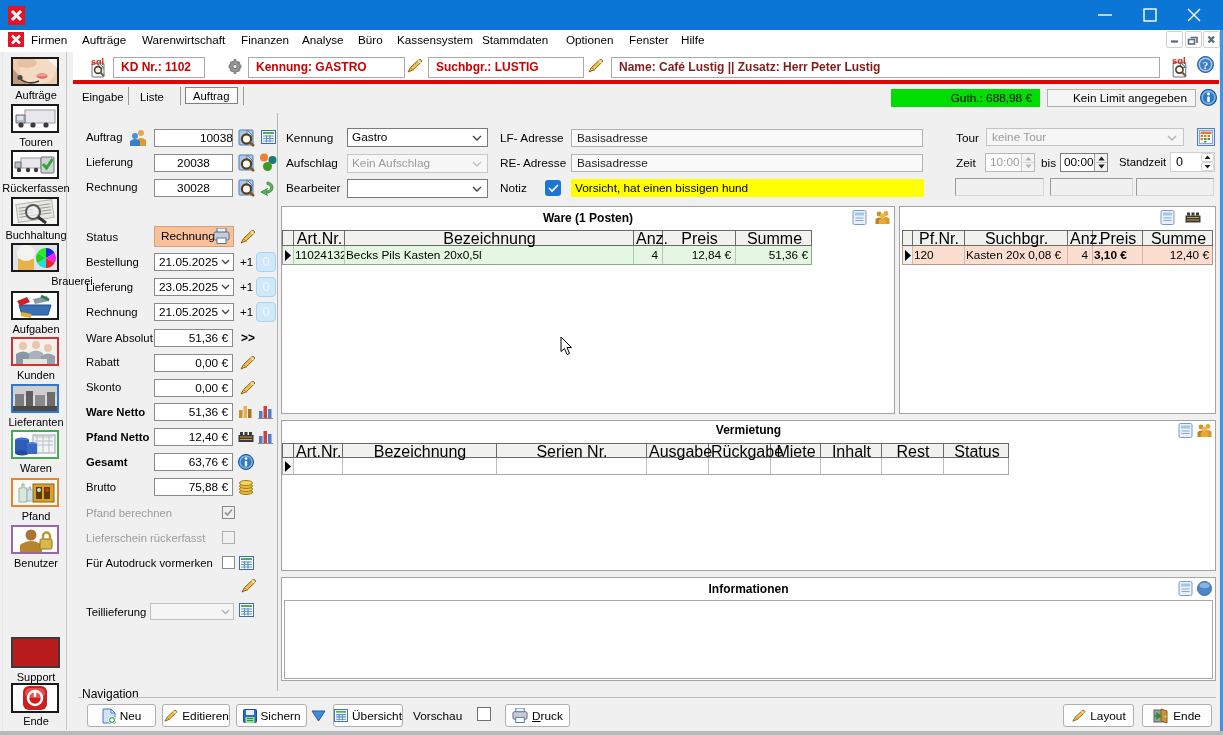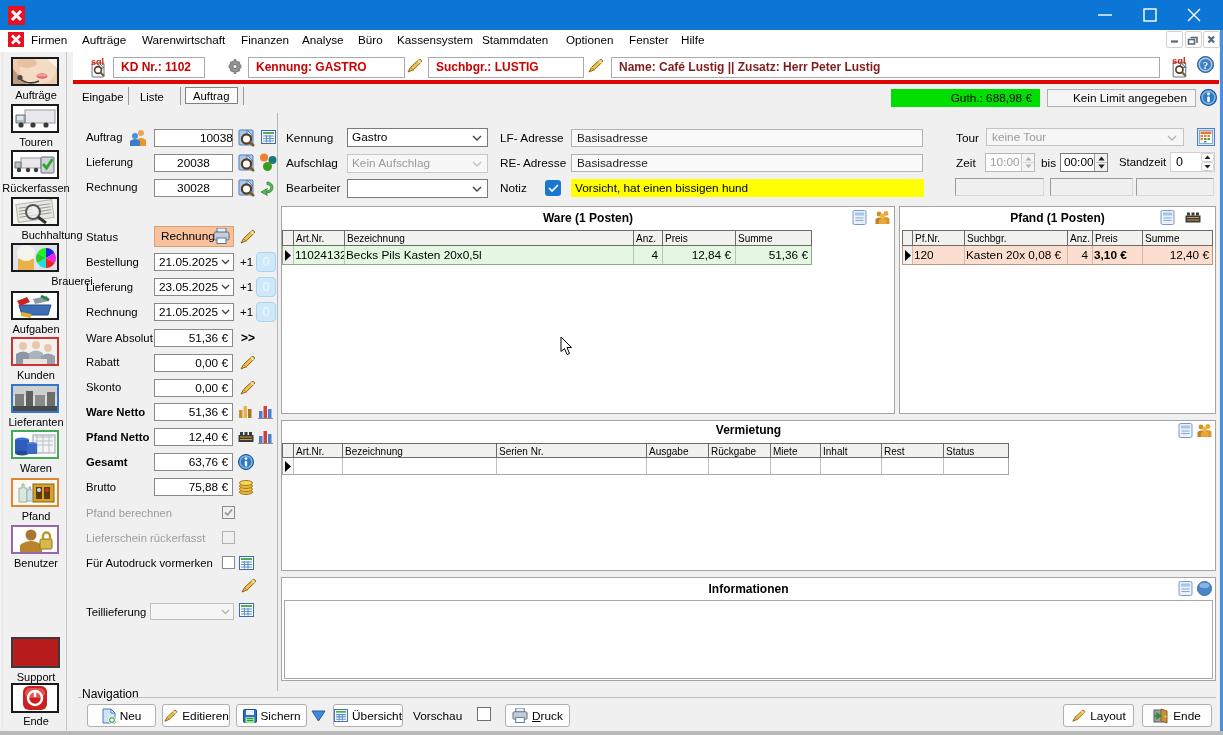--- a/index.html
+++ b/index.html
@@ -171,21 +171,21 @@
         <svg width="44" height="25" viewBox="0 0 44 25">
 <rect width="44" height="25" fill="#f4f4f2"></rect>
 <g transform="rotate(-8 22 12)">
             <rect x="4" y="3" width="36" height="18" fill="#e9e9e4" stroke="#b5b5ad"></rect>
 <path d="M6 7h14M6 10h14M6 13h14M24 7h14M24 10h14M24 13h14M6 16h32" stroke="#9a9a92" stroke-width="1"></path>
           </g>
 <circle cx="20" cy="13" r="7" fill="#f3f6f8" fill-opacity="0.65" stroke="#555" stroke-width="2"></circle>
 <path d="M25 18 L33 24" stroke="#333" stroke-width="3"></path>
 </svg>
       </div>
-<div class="slb" style="top:229px;margin-left:16px;">Buchhaltung</div>
+<div class="slb" style="top:229px;">Buchhaltung</div>
 
 <div class="sic" style="top:243px;">
         <svg width="44" height="25" viewBox="0 0 44 25">
 <rect width="44" height="25" fill="#dfe3e8"></rect>
 <rect x="5" y="14" width="16" height="11" fill="#e8b24a"></rect>
           <ellipse cx="13" cy="8" rx="9" ry="8" fill="#f5f3ee"></ellipse>
 <g transform="translate(33,13)">
             <circle r="10" fill="#eee"></circle>
 <path d="M0 0 L0 -10 A10 10 0 0 1 8.6 -5 Z" fill="#2222ee"></path>
             <path d="M0 0 L8.6 -5 A10 10 0 0 1 8.6 5 Z" fill="#ee22ee"></path>
@@ -580,21 +580,21 @@
 <circle cx="11" cy="3.5" r="2.4" fill="#e8a838"></circle>
           <path d="M7.5 14 v-5.5 q3.5 -3 7 0 v5.5 z" fill="#d89830"></path>
 <circle cx="7.5" cy="6" r="2.6" fill="#f0b848"></circle>
           <path d="M3.8 14 v-4 q3.7 -3.2 7.4 0 v4 z" fill="#e8a838"></path>
         </g>
 </defs>
     </svg>
 <style>
  .pnl{position:absolute;background:#fff;border:1px solid #a4a4a4;box-sizing:border-box;}
  .ptitle{position:absolute;font-size:12px;font-weight:bold;text-align:center;white-space:nowrap;}
- .hc{position:absolute;font-size:10px;line-height:15px;padding-left:2px;white-space:nowrap;overflow:visible;box-sizing:border-box;}
+ .hc{position:absolute;font-size:16px;line-height:15px;padding-left:2px;white-space:nowrap;overflow:visible;box-sizing:border-box;text-align:center;}
  .dcell{position:absolute;font-size:11.8px;line-height:18px;white-space:nowrap;overflow:hidden;box-sizing:border-box;}
 </style>
 
 <div class="pnl" style="left:281px;top:206px;width:614px;height:208px;"></div>
 <div class="ptitle" style="left:281px;top:211px;width:614px;">Ware (1 Posten)</div>
 <svg class="ab" style="left:852px;top:210px;" width="15" height="15" viewBox="0 0 14 15">
       <use href="#note"></use>
     </svg>
 <svg class="ab" style="left:875px;top:210px;" width="15" height="14" viewBox="0 0 15 14">
       <use href="#gold3"></use>
@@ -621,21 +621,20 @@
         <path d="M1 0 L7 5.5 L1 11 Z" fill="#000"></path>
       </svg>
 <div class="dcell" style="left:295px;top:246px;width:49px;line-height:19px;">11024132</div>
 <div class="dcell" style="left:346px;top:246px;width:287px;line-height:19px;">Becks Pils Kasten 20x0,5l</div>
 <div class="dcell" style="left:635px;top:246px;width:23px;line-height:19px;text-align:right;">4</div>
 <div class="dcell" style="left:664px;top:246px;width:67px;line-height:19px;text-align:right;">12,84 €</div>
 <div class="dcell" style="left:737px;top:246px;width:71px;line-height:19px;text-align:right;">51,36 €</div>
 </div>
 
 <div class="pnl" style="left:899px;top:206px;width:317px;height:208px;"></div>
-<div class="ptitle" style="left:899px;top:211px;width:317px;">Pfand (1 Posten)</div>
 <svg class="ab" style="left:1160px;top:210px;" width="15" height="15" viewBox="0 0 14 15">
       <use href="#note"></use>
     </svg>
 <svg class="ab" style="left:1185px;top:211px;" width="16" height="13" viewBox="0 0 16 12">
 <rect x="0.5" y="4" width="15" height="7" fill="#3a3a3a"></rect>
       <rect x="2" y="1" width="3" height="3" fill="#3a3a3a"></rect>
       <rect x="6.5" y="1" width="3" height="3" fill="#3a3a3a"></rect>
       <rect x="11" y="1" width="3" height="3" fill="#3a3a3a"></rect>
 <path d="M2 6 h12 M2 8.5 h12" stroke="#c8a040" stroke-width="1.2"></path>
     </svg>

